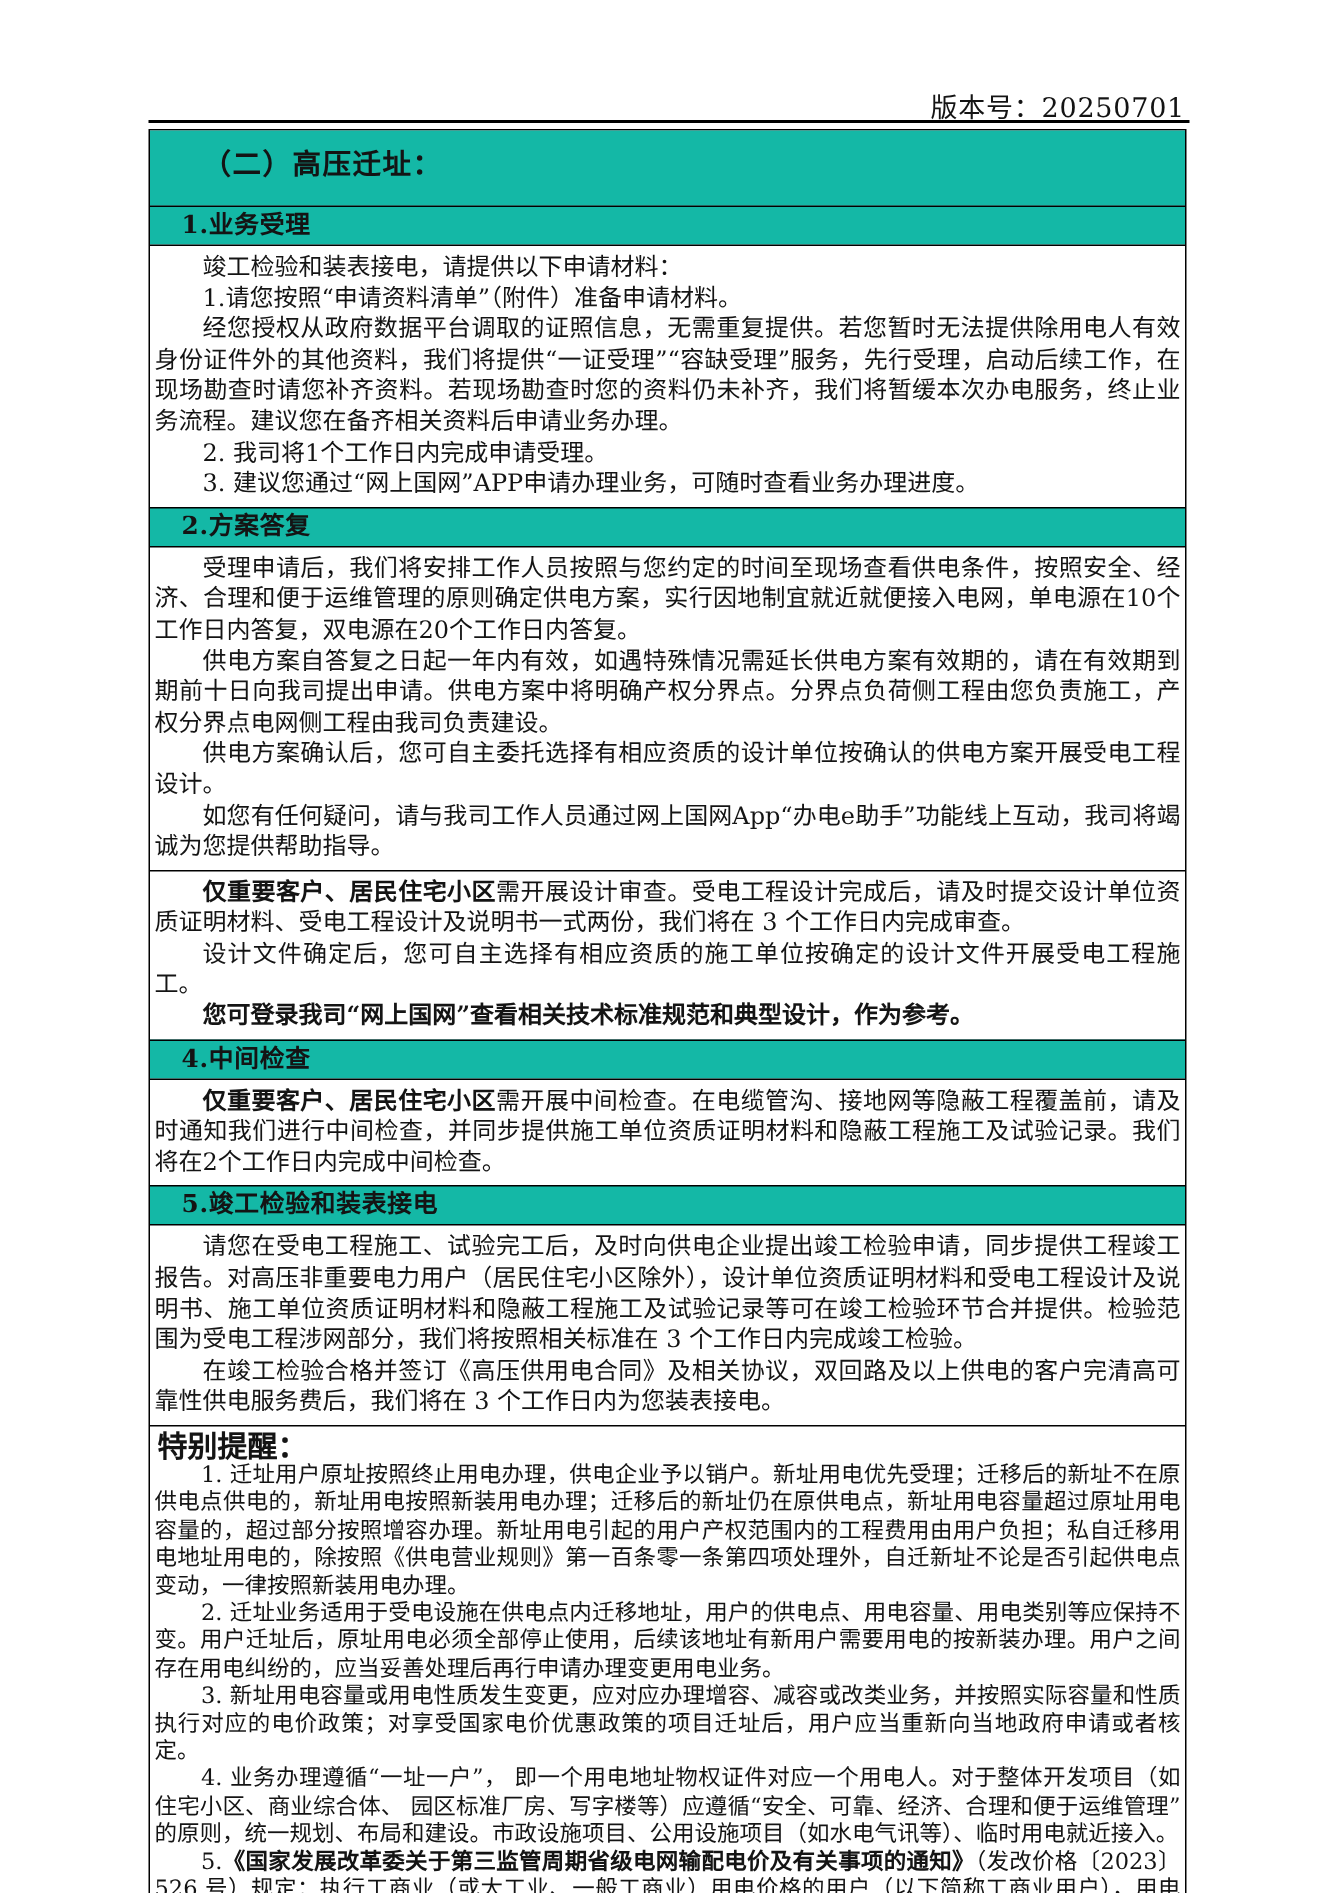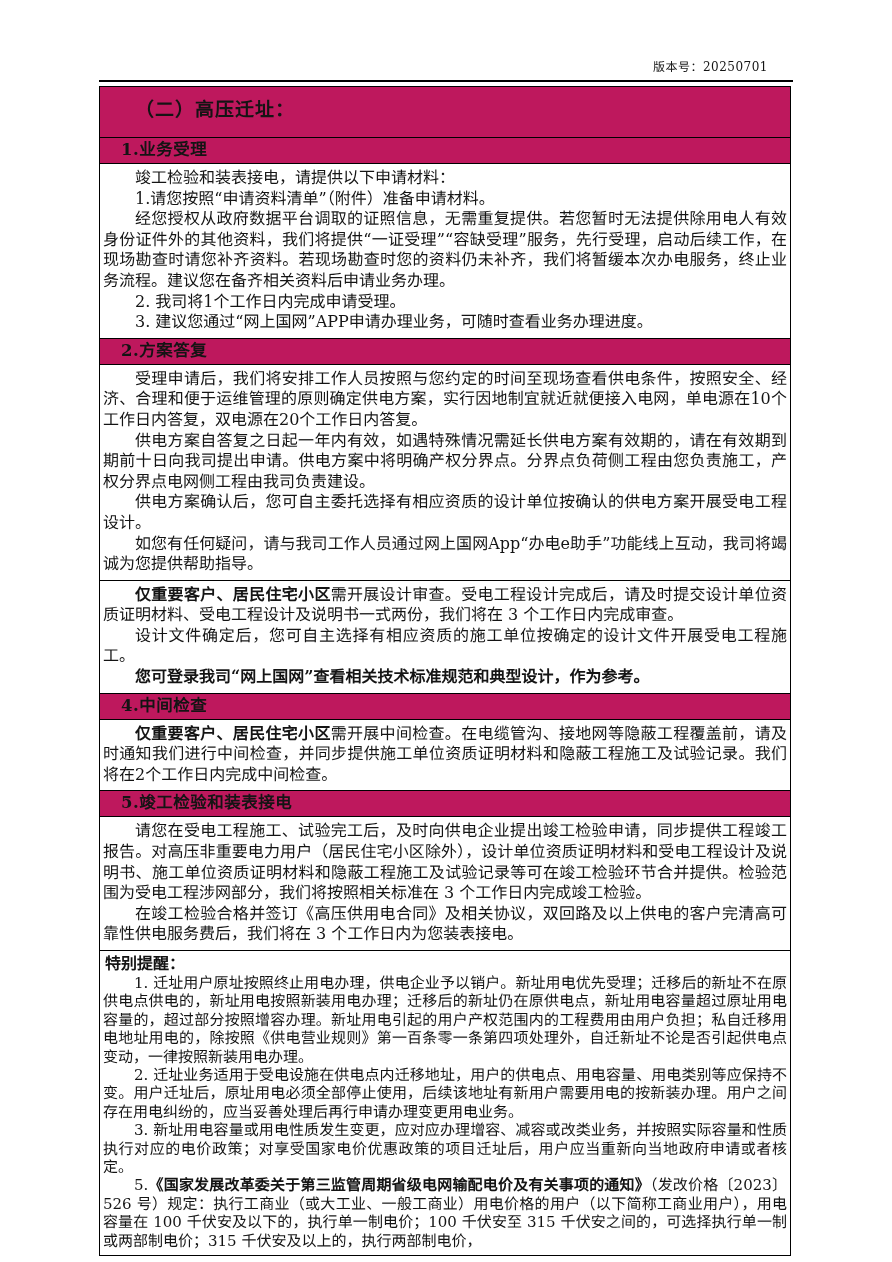--- a/index.html
+++ b/index.html
@@ -2,52 +2,52 @@
 <html lang="zh-CN"><head>
 <meta charset="utf-8">
 <style>
   html,body{margin:0;padding:0;}
   body{
     width:892px;height:1262px;position:relative;overflow:hidden;
     background:#ffffff;color:#141414;
     font-family:"DejaVu Serif","Liberation Serif",serif;
   }
   .version{
-    position:absolute;top:57px;right:124px;
-    font-size:12px;letter-spacing:.5px;white-space:nowrap;
+    position:absolute;top:57px;right:102px;
+    font-size:18px;letter-spacing:.5px;white-space:nowrap;
   }
   .top-rule{
     position:absolute;left:99px;top:80px;width:694px;height:0;
     border-top:2px solid #000;
   }
   .doc-table{
     position:absolute;left:99px;top:86px;width:692px;
     border:1px solid #000;box-sizing:border-box;
   }
   .row{box-sizing:border-box;}
   .row + .row{border-top:1px solid #000;}
-  .blue{background:#be185d;}
+  .blue{background:#14b8a6;}
   .title-row{
     height:50px;padding:7px 4px 0 35px;
     font-size:19px;font-weight:700;letter-spacing:1px;
   }
   .sec-head{
     padding:2px 4px 3px 21px;
     font-size:16.5px;font-weight:700;letter-spacing:.5px;line-height:20px;
   }
   .sec-body{
     padding:4px 3px 5px 3px;
     font-size:16px;line-height:20.6px;text-align:justify;
   }
   .para{margin:0;text-indent:32px;}
   .special-row{
     padding:3px 3px 5px 3px;
     font-size:15px;line-height:18.4px;text-align:justify;
   }
-  .special-head{margin:0;font-size:16px;font-weight:700;text-indent:2px;line-height:20px;}
+  .special-head{margin:0;font-size:20px;font-weight:700;text-indent:2px;line-height:20px;}
   .special-row .para{text-indent:31px;}
   b{font-weight:700;}
 </style>
 </head>
 <body>
 
 <div class="version">版本号：20250701</div>
 <div class="top-rule"></div>
 
 <div class="doc-table">
@@ -96,16 +96,17 @@
   <div class="row sec-body">
     <p class="para"><span>请您在受电工程施工、试验完工后，及时向供电企业提出竣工检验申请，同步提供工程竣工报告。对高压非重要电力用户（居民住宅小区除外），设计单位资质证明材料和受电工程设计及说明书、施工单位资质证明材料和隐蔽工程施工及试验记录等可在竣工检验环节合并提供。检验范围为受电工程涉网部分，我们将按照相关标准在 3 个工作日内完成竣工检验。</span></p>
     <p class="para"><span>在竣工检验合格并签订《高压供用电合同》及相关协议，双回路及以上供电的客户完清高可靠性供电服务费后，我们将在 3 个工作日内为您装表接电。</span></p>
   </div>
 
   <div class="row special-row">
     <p class="special-head">特别提醒：</p>
     <p class="para"><span>1. 迁址用户原址按照终止用电办理，供电企业予以销户。新址用电优先受理；迁移后的新址不在原供电点供电的，新址用电按照新装用电办理；迁移后的新址仍在原供电点，新址用电容量超过原址用电容量的，超过部分按照增容办理。新址用电引起的用户产权范围内的工程费用由用户负担；私自迁移用电地址用电的，除按照《供电营业规则》第一百条零一条第四项处理外，自迁新址不论是否引起供电点变动，一律按照新装用电办理。</span></p>
     <p class="para"><span>2. 迁址业务适用于受电设施在供电点内迁移地址，用户的供电点、用电容量、用电类别等应保持不变。用户迁址后，原址用电必须全部停止使用，后续该地址有新用户需要用电的按新装办理。用户之间存在用电纠纷的，应当妥善处理后再行申请办理变更用电业务。</span></p>
     <p class="para"><span>3. 新址用电容量或用电性质发生变更，应对应办理增容、减容或改类业务，并按照实际容量和性质执行对应的电价政策；对享受国家电价优惠政策的项目迁址后，用户应当重新向当地政府申请或者核定。</span></p>
+    <p class="para"><span>4. 业务办理遵循“一址一户”， 即一个用电地址物权证件对应一个用电人。对于整体开发项目（如住宅小区、商业综合体、 园区标准厂房、写字楼等）应遵循“安全、可靠、经济、合理和便于运维管理”的原则，统一规划、布局和建设。市政设施项目、公用设施项目（如水电气讯等）、临时用电就近接入。</span></p>
     <p class="para"><span>5.</span><b>《国家发展改革委关于第三监管周期省级电网输配电价及有关事项的通知》</b><span>（发改价格〔2023〕526 号）规定：执行工商业（或大工业、一般工商业）用电价格的用户（以下简称工商业用户），用电容量在 100 千伏安及以下的，执行单一制电价；100 千伏安至 315 千伏安之间的，可选择执行单一制或两部制电价；315 千伏安及以上的，执行两部制电价，</span></p>
   </div>
 
 </div>
 
 </body></html>

